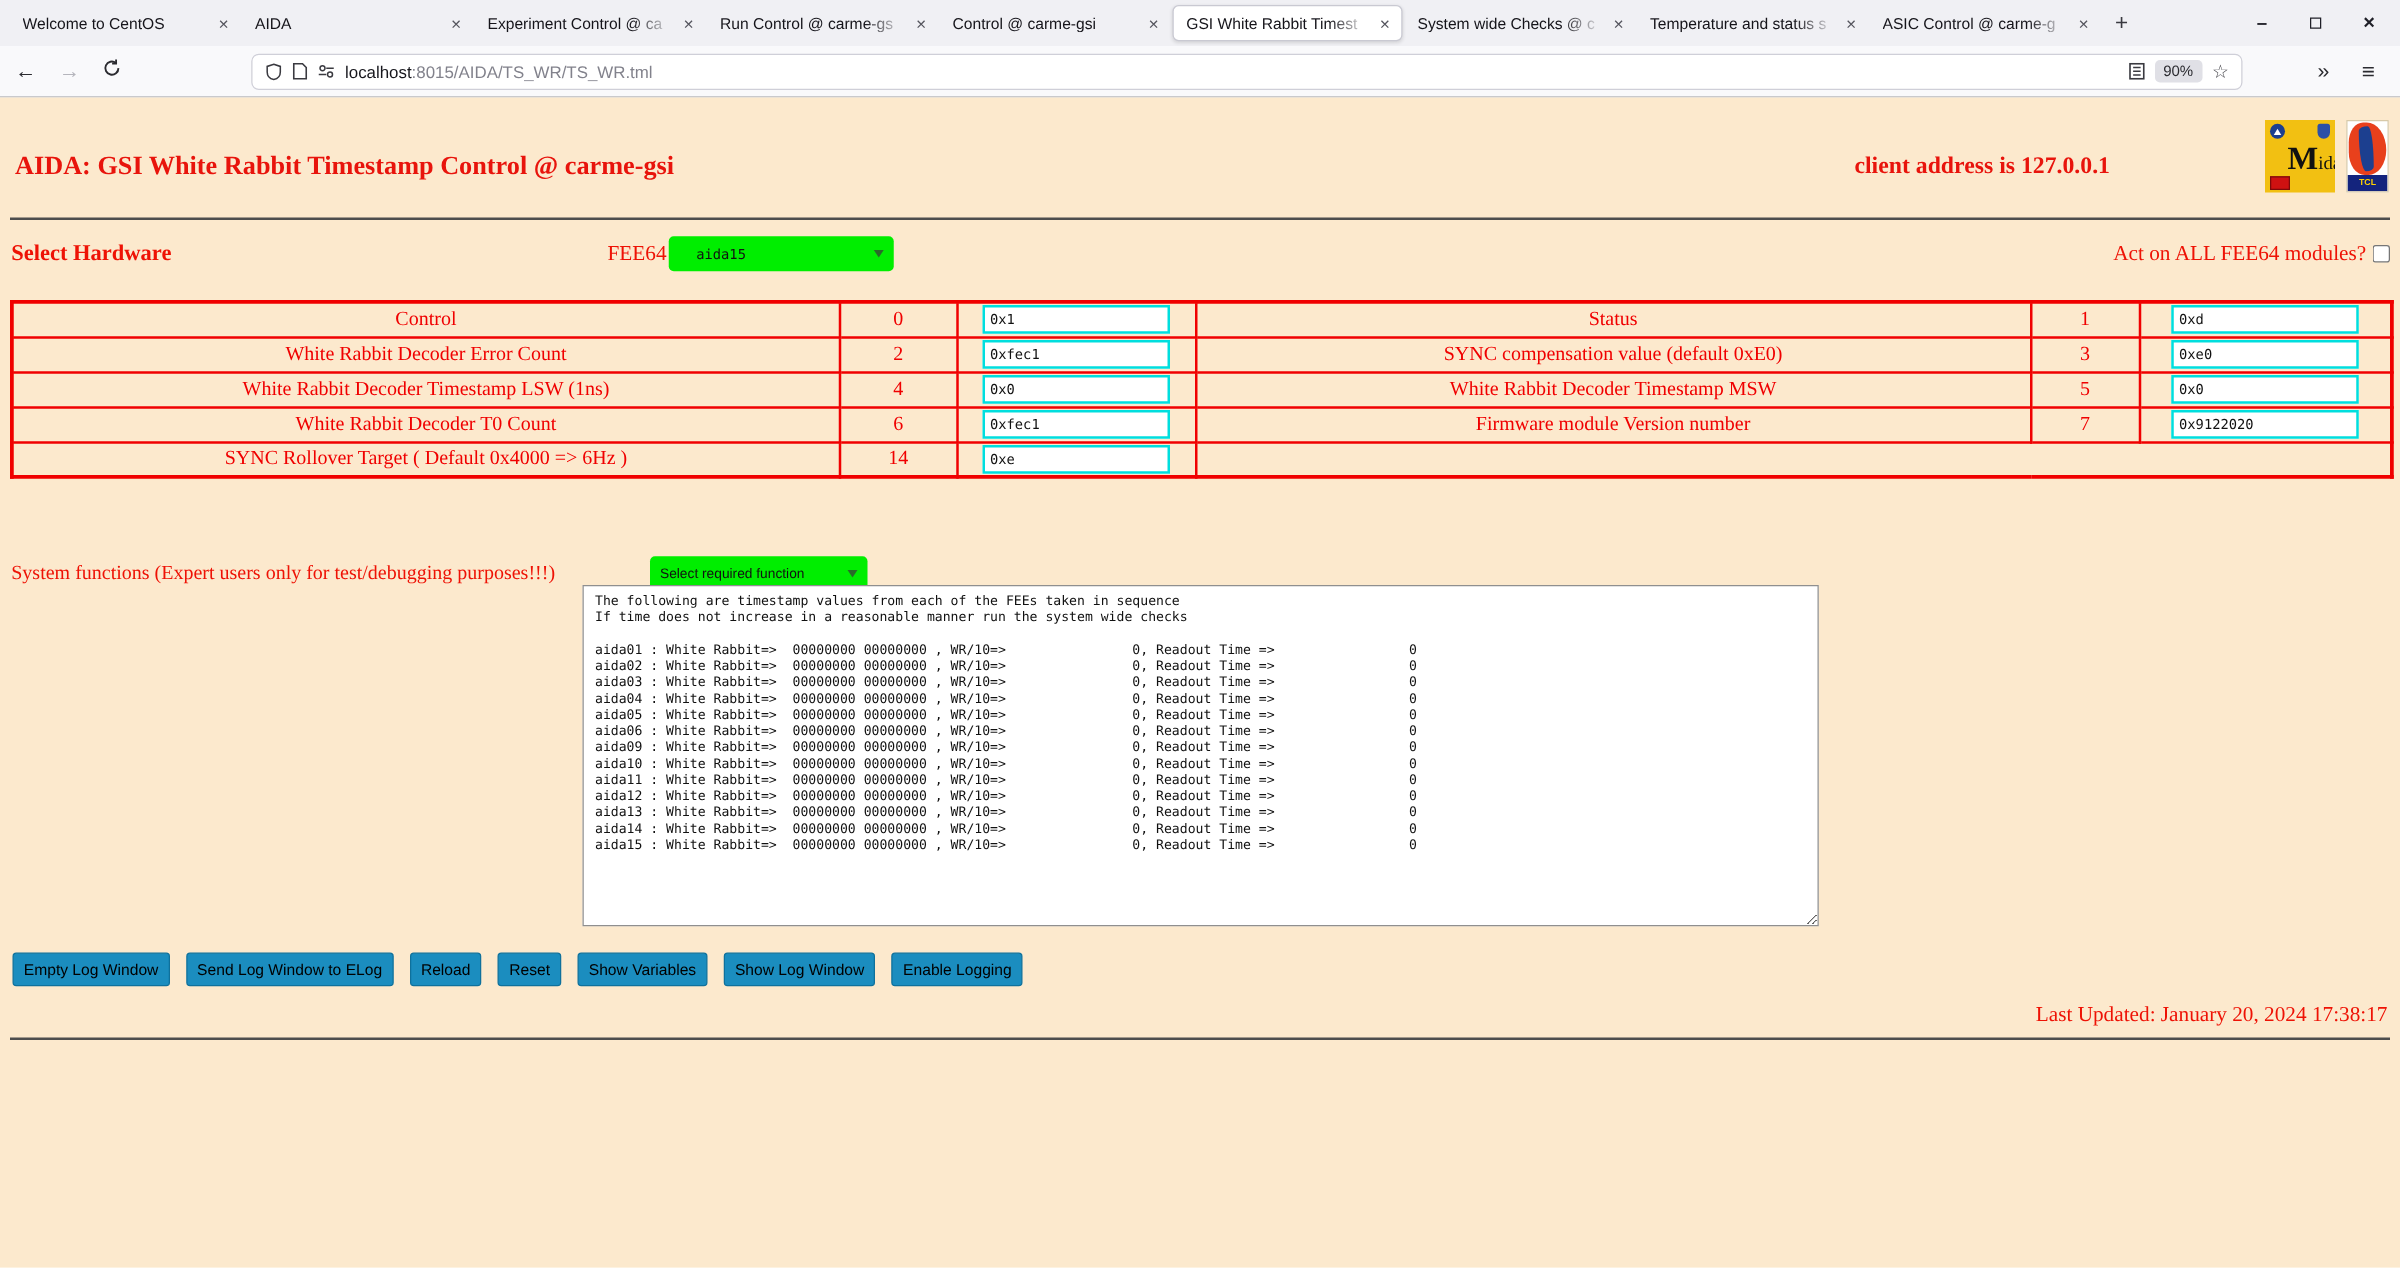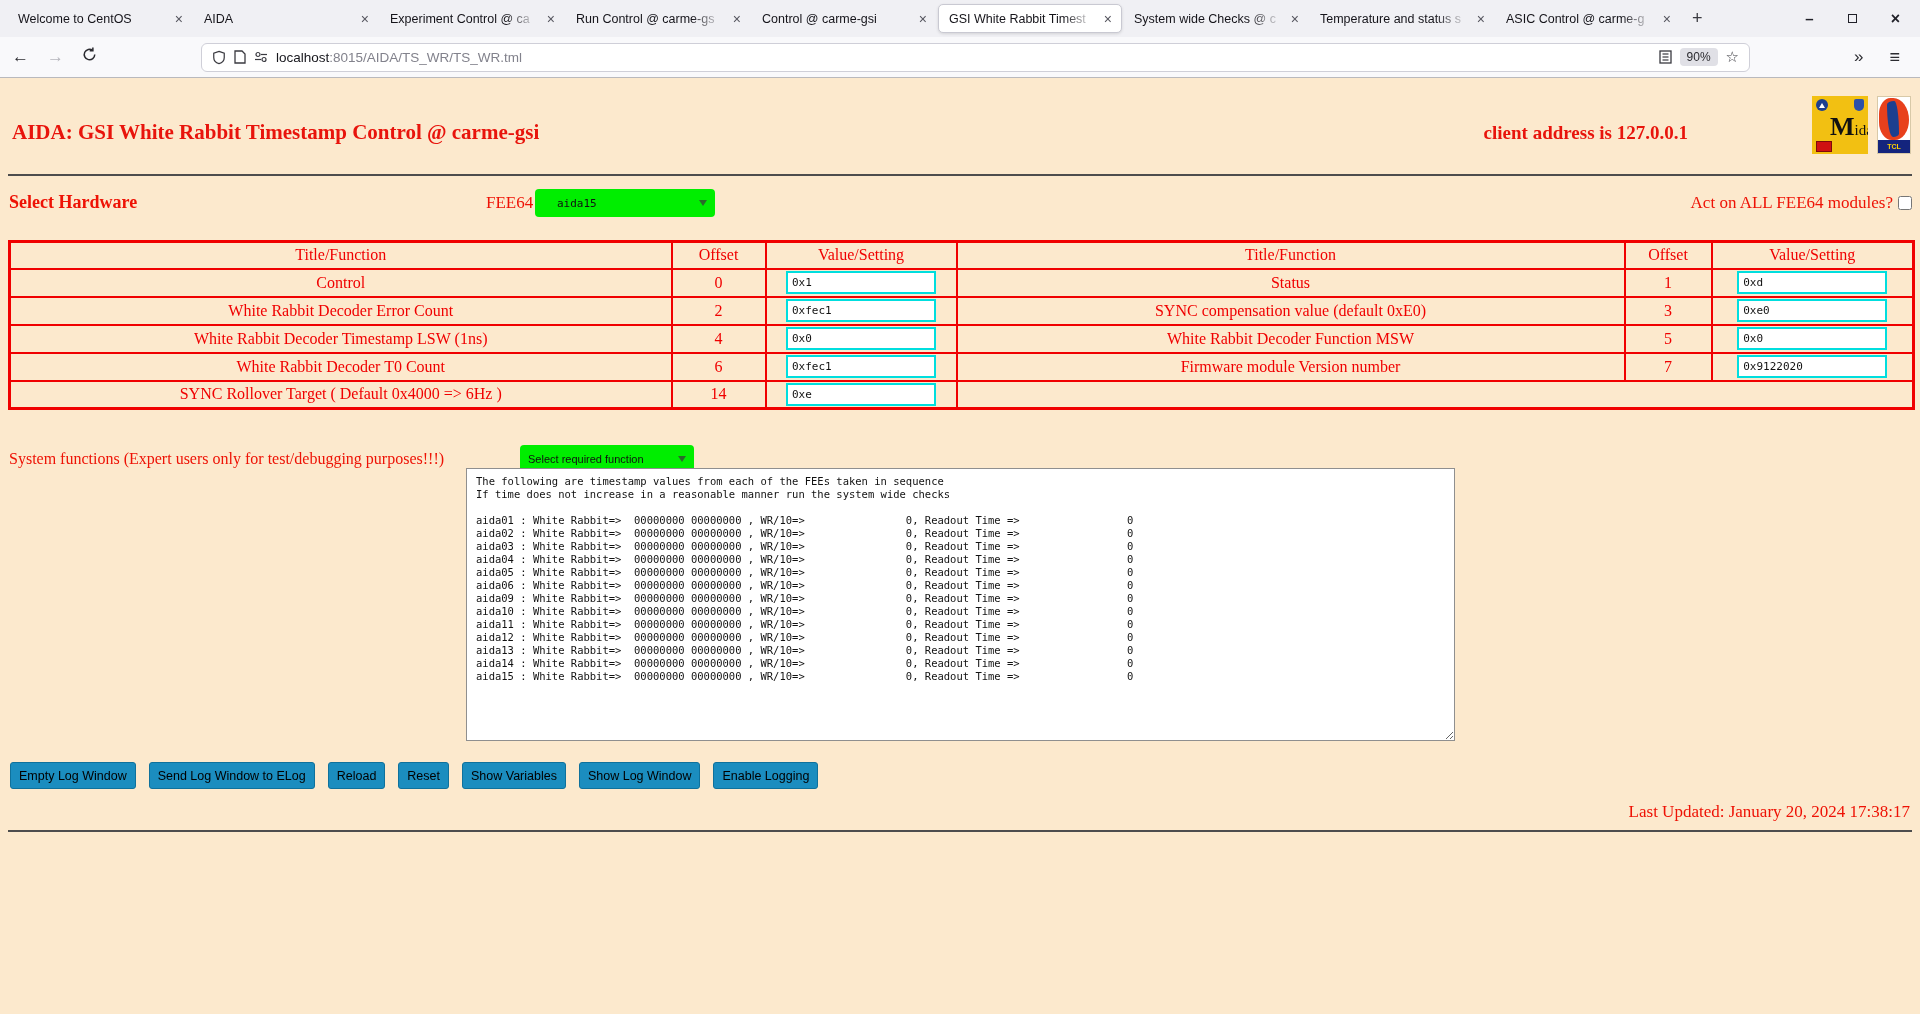--- a/index.html
+++ b/index.html
@@ -22,21 +22,21 @@
   .win-controls { margin-left:auto; display:flex; align-items:center; gap:34px;
                   padding-right:20px; color:#202028; }
   .win-min { font-size:15px; font-weight:bold; }
   .win-max { width:9px; height:9px; border:1.6px solid #202028; display:inline-block; }
   .win-close { font-size:16px; font-weight:bold; }
 
   .navbar { height:41px; background:#f9f9fb; border-bottom:1px solid #b9b9bd;
             display:flex; align-items:center; padding:0 12px; }
   .nav-btn { font-size:17px; color:#2b2b30; margin-right:18px; }
   .nav-btn.disabled { color:#b5b5bc; }
-  .url-bar { height:29px; flex:1; margin-left:86px; margin-right:104px;
+  .url-bar { height:29px; flex:1; margin-left:86px; margin-right:60px;
              background:#ffffff; border:1px solid #cfcfd8; border-radius:6px;
              display:flex; align-items:center; padding:0 10px; gap:8px; }
   .url-icon { display:flex; align-items:center; }
   .url-text { flex:1; font-size:13.5px; color:#16161c; white-space:nowrap; overflow:hidden; }
   .url-text .path { color:#82828c; }
   .zoom-pill { background:#e0e0e6; border-radius:4px; padding:2px 7px; font-size:12px;
                color:#2b2b30; }
   .star { font-size:15px; color:#3a3a40; }
   .chrome-right { display:flex; align-items:center; gap:26px; padding-right:8px;
                   color:#2b2b30; }
@@ -256,49 +256,41 @@
   <table class="ctl">
     <colgroup>
       <col style="width:662px">
         <col style="width:94px">
         <col style="width:191px">
       <col style="width:668px">
         <col style="width:87px">
         <col style="width:202px">
     </colgroup>
     <tbody>
-        <tr>
-      <th>Title/Function</th>
-      <th>Offset</th>
-      <th>Value/Setting</th>
-      <th>Title/Function</th>
-      <th>Offset</th>
-      <th>Value/Setting</th>
-    </tr>
     <tr>
       <td>Control</td>
       <td>0</td>
       <td><input class="val-input" value="0x1" style=""></td>
       <td>Status</td>
       <td>1</td>
       <td><input class="val-input" value="0xd" style=""></td>
     </tr>
     <tr>
       <td>White Rabbit Decoder Error Count</td>
       <td>2</td>
       <td><input class="val-input" value="0xfec1" style=""></td>
       <td>SYNC compensation value (default 0xE0)</td>
       <td>3</td>
       <td><input class="val-input" value="0xe0" style=""></td>
     </tr>
     <tr>
       <td>White Rabbit Decoder Timestamp LSW (1ns)</td>
       <td>4</td>
       <td><input class="val-input" value="0x0" style=""></td>
-      <td>White Rabbit Decoder Function MSW</td>
+      <td>White Rabbit Decoder Timestamp MSW</td>
       <td>5</td>
       <td><input class="val-input" value="0x0" style=""></td>
     </tr>
     <tr>
       <td>White Rabbit Decoder T0 Count</td>
       <td>6</td>
       <td><input class="val-input" value="0xfec1" style=""></td>
       <td>Firmware module Version number</td>
       <td>7</td>
       <td><input class="val-input" value="0x9122020" style=""></td>

